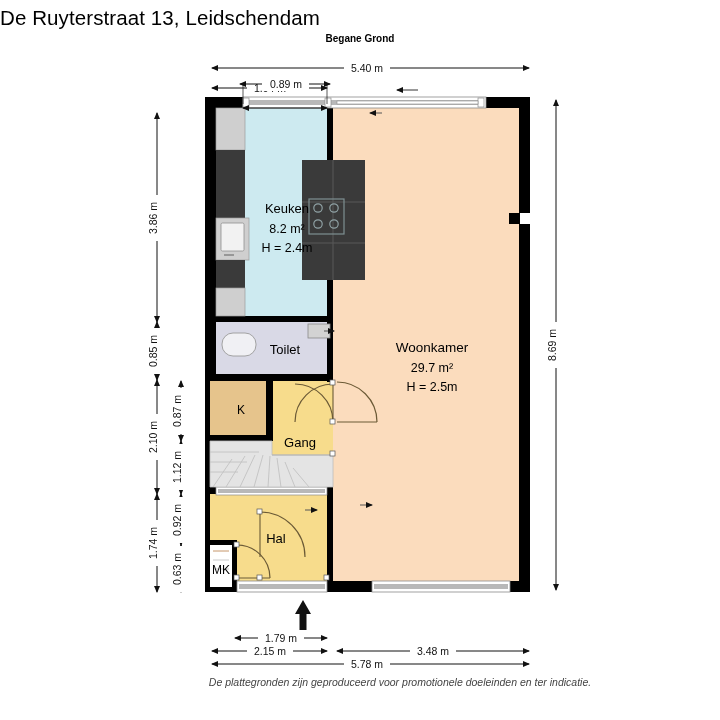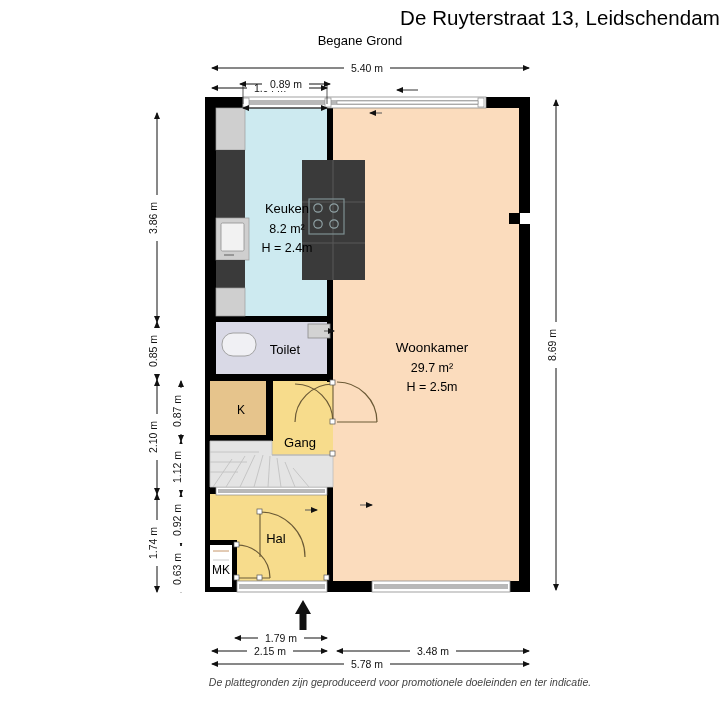--- a/index.html
+++ b/index.html
@@ -19,32 +19,32 @@
     position: absolute;
     left: 0; top: 0;
     width: 720px; height: 720px;
   }
 
   
   #title {
     position: absolute;
     left: 0; top: 6px;
     width: 720px;
-    text-align: right;
+    text-align: left;
     font-size: 20.5px;
     font-weight: 400;
     letter-spacing: 0.1px;
   }
   #subtitle {
     position: absolute;
     left: 0; top: 33px;
     width: 720px;
     text-align: center;
-    font-size: 13px;
-    font-weight: 400;
+    font-size: 10px;
+    font-weight: 700;
   }
 
   
   #footer {
     position: absolute;
     left: 0; top: 675px;
     width: 720px;
     text-align: center;
     font-style: italic;
     font-size: 10.5px;

